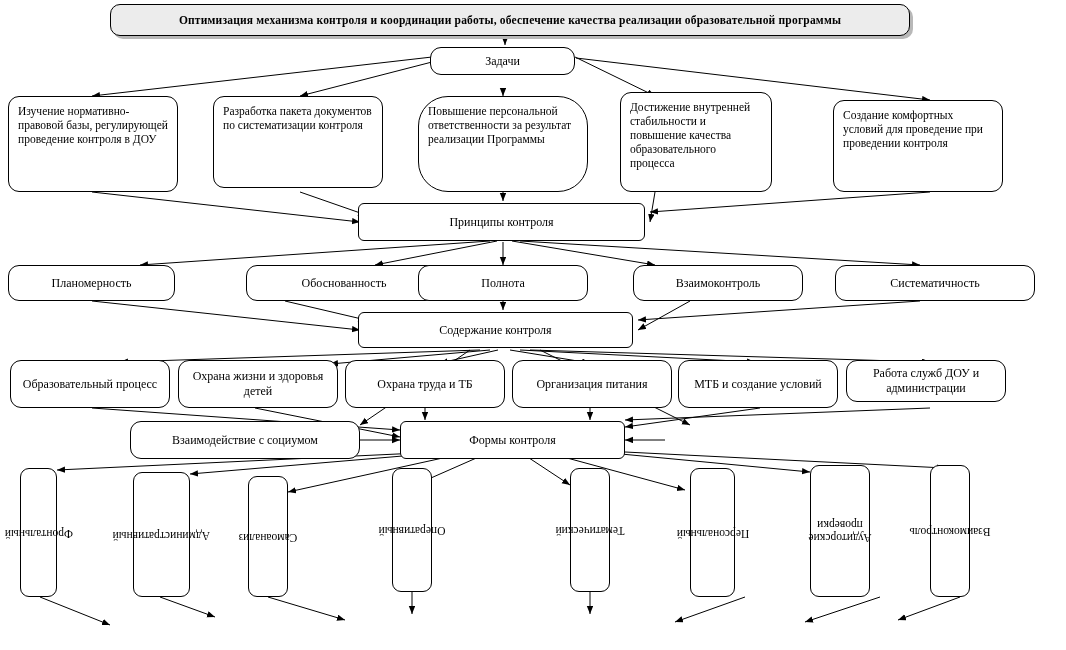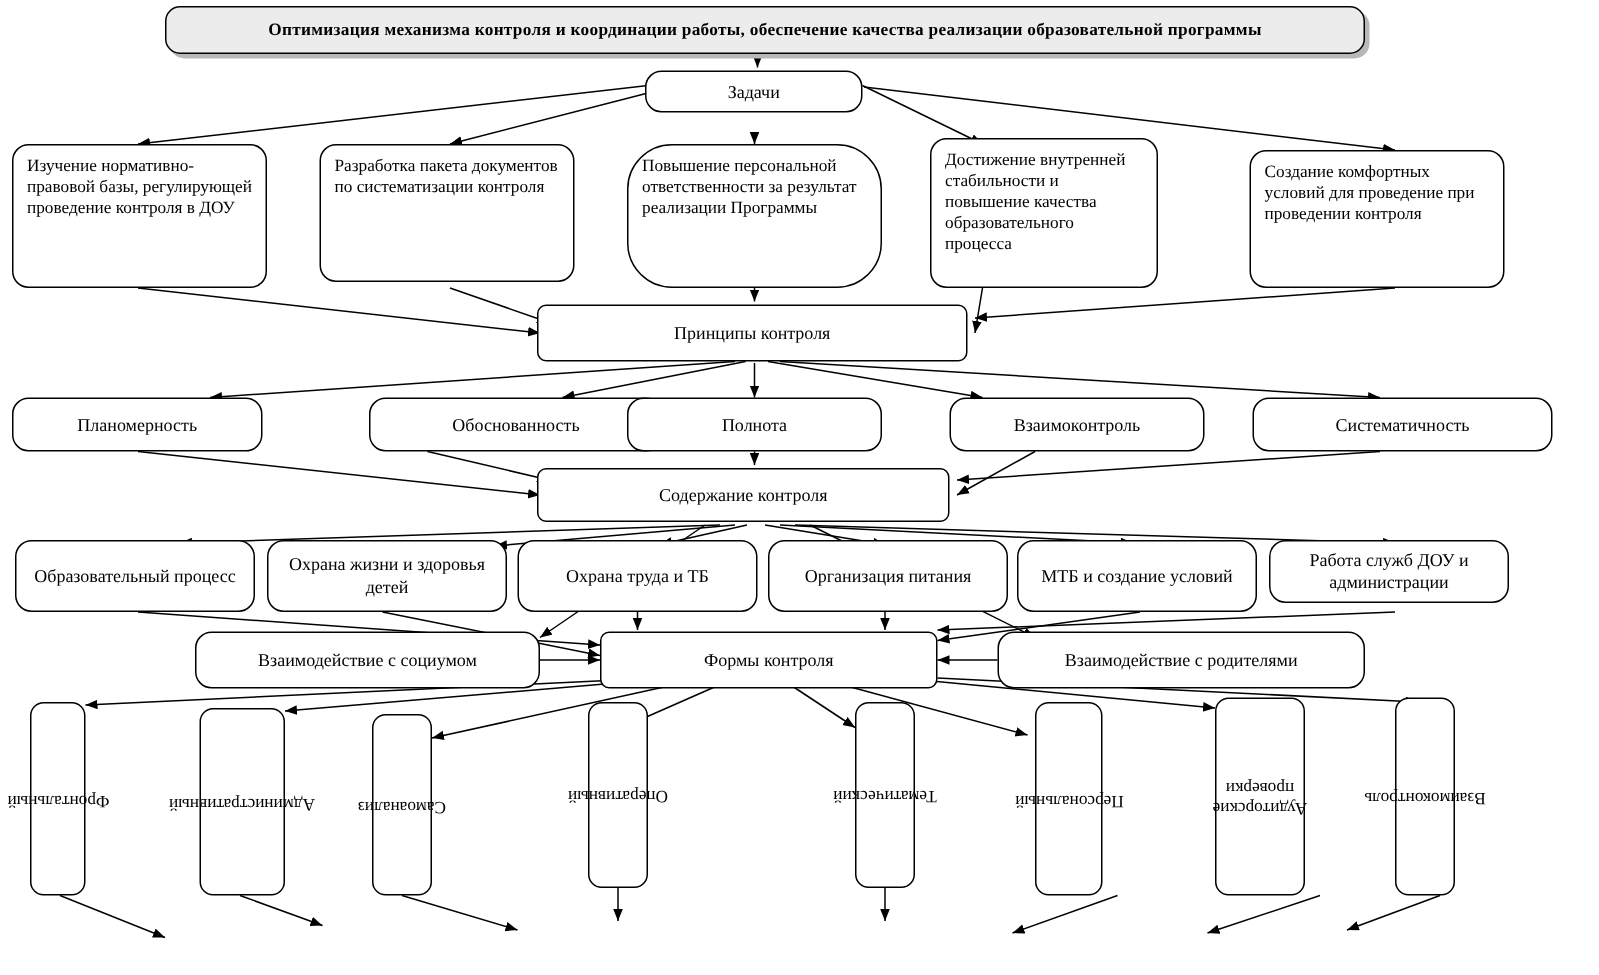--- a/index.html
+++ b/index.html
@@ -218,23 +218,20 @@
   </div>
 
   <div class="node rounded t-leaf" style="left:130px;top:421px;width:230px;height:38px;">
     <span>Взаимодействие с социумом</span>
   </div>
 
   <div class="node rounded-sm t-hub" style="left:400px;top:421px;width:225px;height:38px;">
     <span>Формы контроля</span>
   </div>
 
-  <div class="node rounded t-leaf" style="left:665px;top:421px;width:245px;height:38px;">
-    <span>Взаимодействие с родителями</span>
-  </div>
 
   <div class="vnode" style="left:20px;top:468px;width:37px;height:129px;">
     <span class="vlabel">Фронтальный</span>
   </div>
   <div class="vnode" style="left:133px;top:472px;width:57px;height:125px;">
     <span class="vlabel wrapped">Административный</span>
   </div>
   <div class="vnode" style="left:248px;top:476px;width:40px;height:121px;">
     <span class="vlabel">Самоанализ</span>
   </div>

